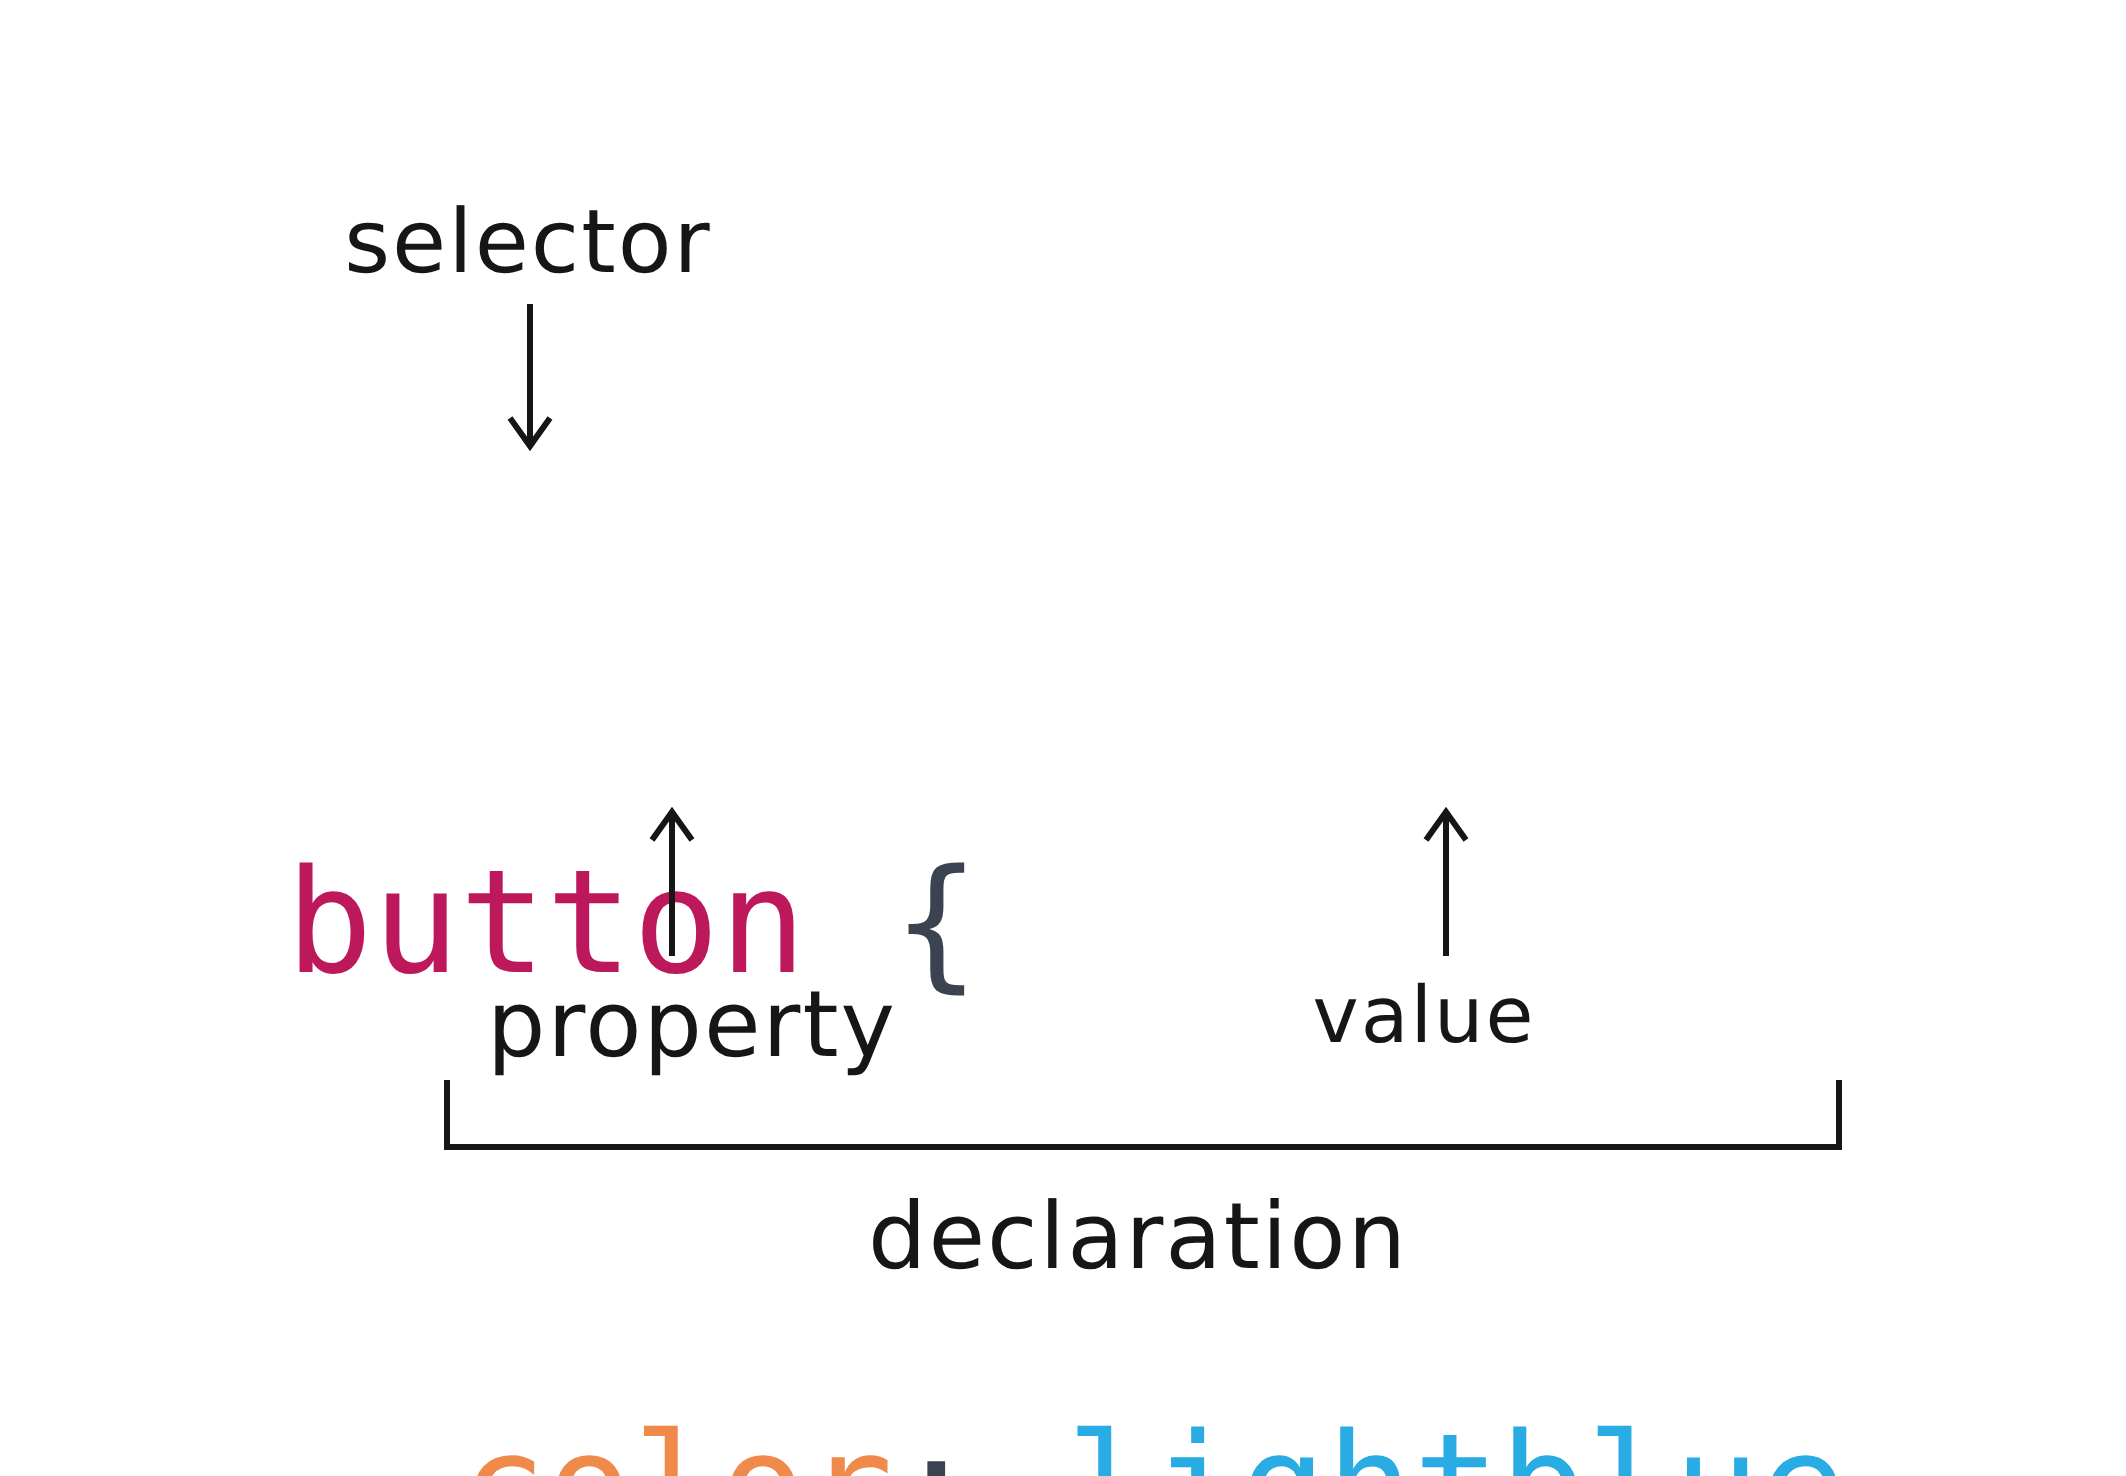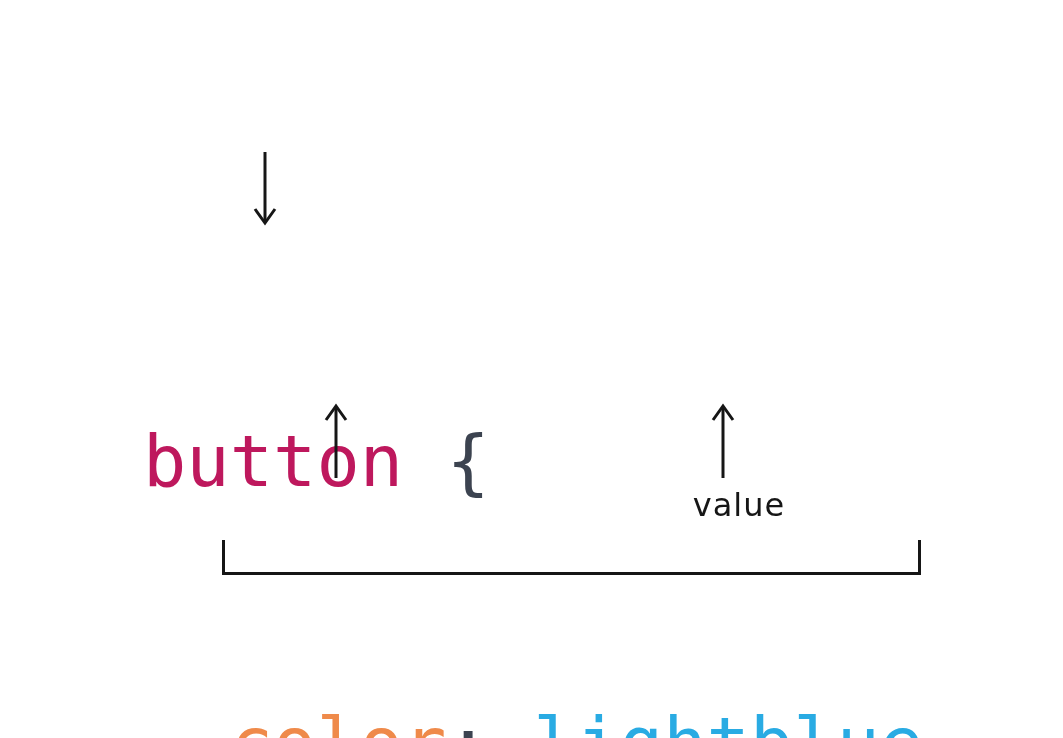--- a/index.html
+++ b/index.html
@@ -17,21 +17,21 @@
   }
   .label {
     position: absolute;
     transform: translateX(-50%);
     white-space: nowrap;
     line-height: 1;
     letter-spacing: 1px;
   }
   .label-selector   { left: 264px; top: 100px; font-size: 44px; }
   .label-property   { left: 346px; top: 489px; font-size: 46px; }
-  .label-value      { left: 739px; top: 489px; font-size: 32px; }
+  .label-value      { left: 712px; top: 489px; font-size: 39px; }
   .label-declaration{ left: 569px; top: 595px; font-size: 46px; }
 
   .arrow {
     position: absolute;
   }
   .arrow line, .arrow polyline {
     stroke: currentColor;
     stroke-width: 3;
     fill: none;
     stroke-linecap: butt;
@@ -62,38 +62,41 @@
     border-left: 3px solid;
     border-right: 3px solid;
     border-bottom: 3px solid;
   }
 </style>
 </head>
 <body>
 
 <div class="canvas" style="background-color: rgb(255, 255, 255);">
 
+  <div class="label label-selector" style="color: rgb(22, 22, 22);">selector</div>
 
   <svg class="arrow arrow-selector" width="28" height="76" viewBox="0 0 28 76" style="color: rgb(22, 22, 22);">
     <line x1="14" y1="1" x2="14" y2="70"></line>
     <polyline points="4,58 14,72 24,58"></polyline>
   </svg>
 
   <div class="code">
     <div class="code-line"><span style="color: #be185d;">button</span><span> </span><span style="color: rgb(60, 67, 80);">{</span></div>
     <div class="code-line"><span>  </span><span style="color: rgb(239, 138, 74);">color</span><span style="color: rgb(60, 67, 80);">:</span><span> </span><span style="color: rgb(41, 171, 227);">lightblue</span></div>
     
   </div>
 
   <svg class="arrow arrow-property" width="28" height="78" viewBox="0 0 28 78" style="color: rgb(22, 22, 22);">
     <line x1="14" y1="6" x2="14" y2="76"></line>
     <polyline points="4,18 14,4 24,18"></polyline>
   </svg>
+  <div class="label label-property" style="color: rgb(22, 22, 22);">property</div>
 
   <svg class="arrow arrow-value" width="28" height="78" viewBox="0 0 28 78" style="color: rgb(22, 22, 22);">
     <line x1="14" y1="6" x2="14" y2="76"></line>
     <polyline points="4,18 14,4 24,18"></polyline>
   </svg>
   <div class="label label-value" style="color: rgb(22, 22, 22);">value</div>
 
   <div class="bracket" style="border-color: rgb(22, 22, 22);"></div>
+  <div class="label label-declaration" style="color: rgb(22, 22, 22);">declaration</div>
 
 </div>
 
 </body></html>

